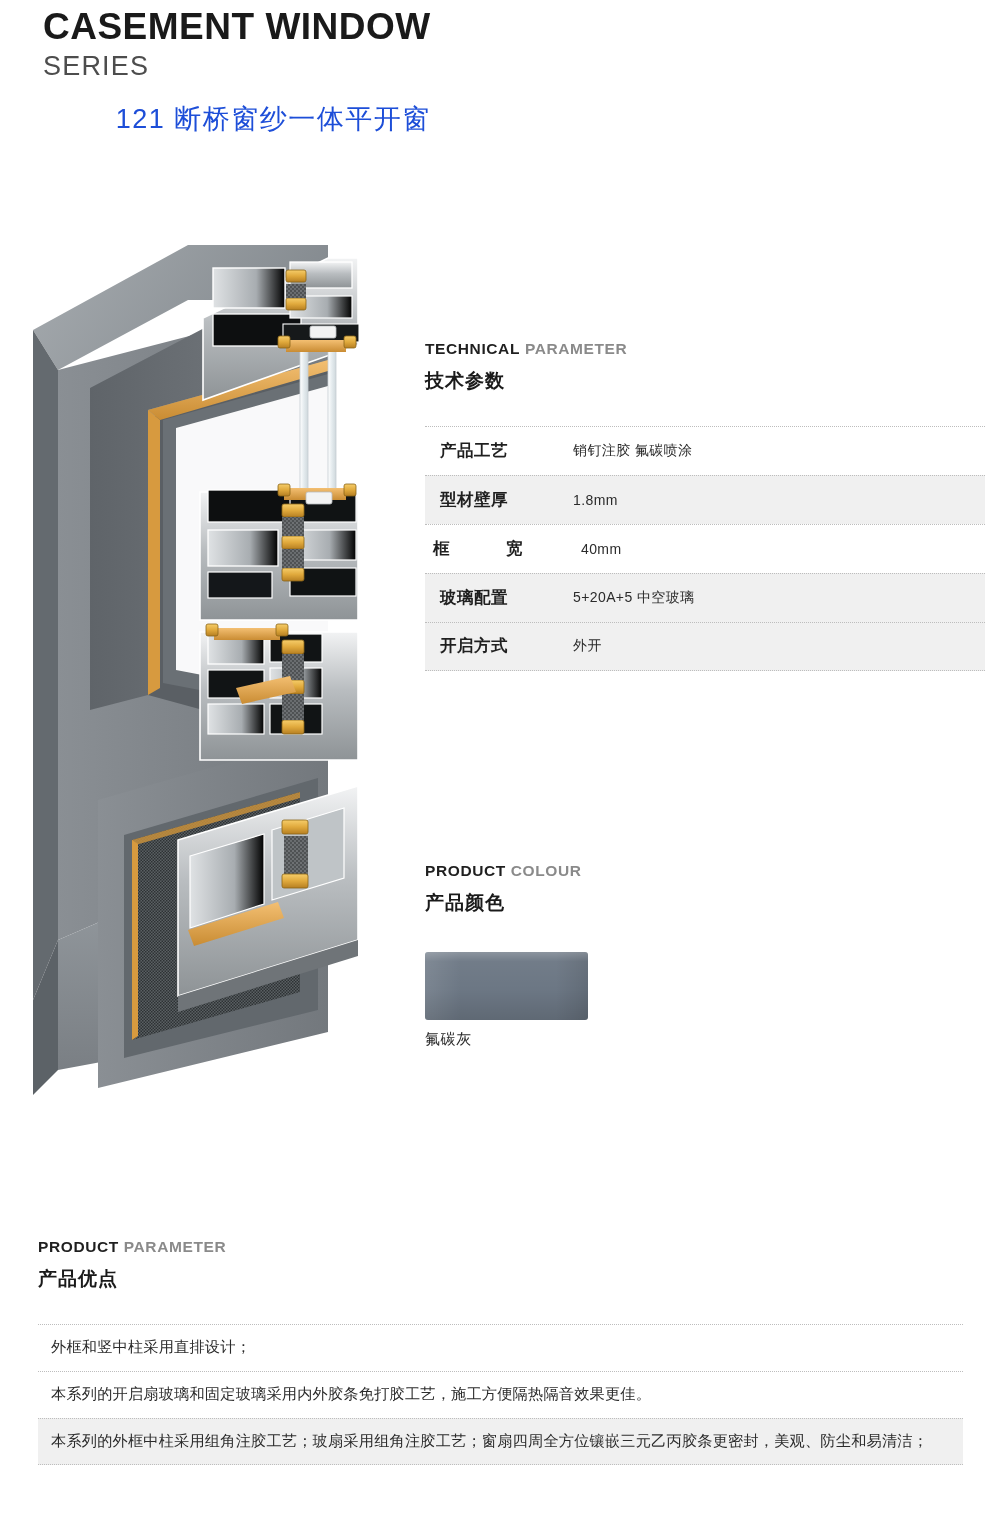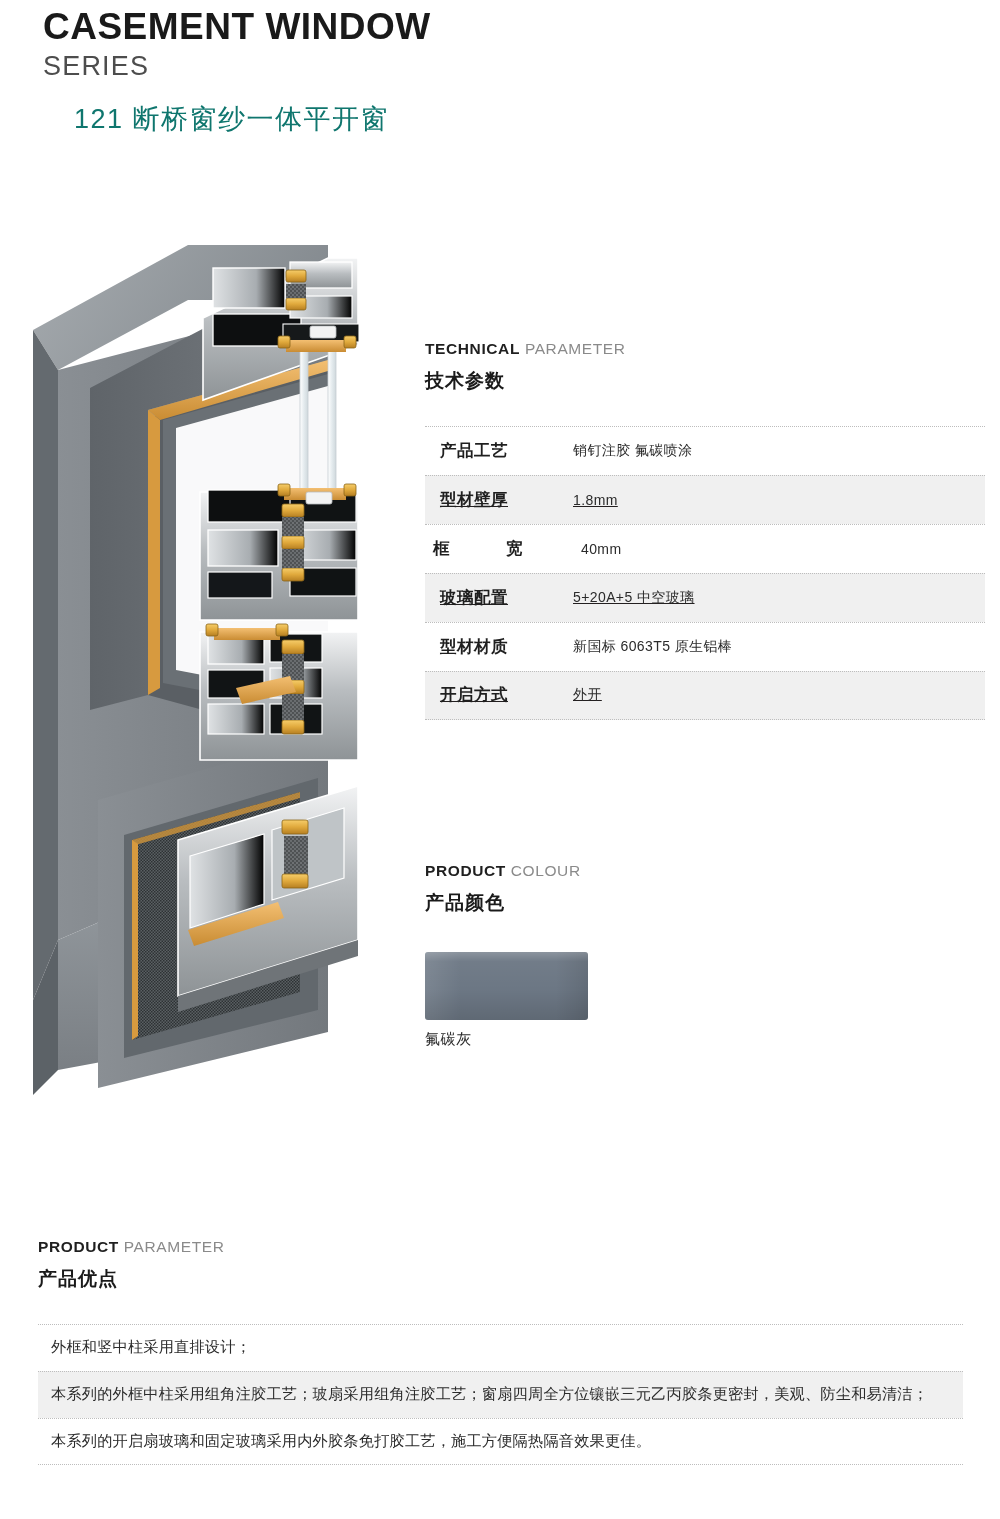--- a/index.html
+++ b/index.html
@@ -38,36 +38,37 @@
     font-weight: 300;
     letter-spacing: 1.2px;
     color: #4d4d4d;
     line-height: 1.25;
     margin-top: 5px;
   }
 
   .header-cn {
     font-size: 27px;
     font-weight: 400;
-    color: #0f766e;
+    color: #1d4ed8;
     letter-spacing: 1.5px;
     margin-top: 17px;
     margin-left: 31px;
     white-space: nowrap;
+    text-align: right;
   }
 
   
   .sec-head-en {
     font-size: 15.5px;
     letter-spacing: 0.6px;
     line-height: 1.2;
     white-space: nowrap;
   }
   .sec-head-en .strong { font-weight: 700; color: #1f1f1f; }
-  .sec-head-en .light  { font-weight: 400; color: #8a8a8a; }
+  .sec-head-en .light  { font-weight: 700; color: #8a8a8a; }
 
   .sec-head-cn {
     font-size: 19px;
     font-weight: 700;
     color: #1a1a1a;
     letter-spacing: 1px;
     margin-top: 9px;
     white-space: nowrap;
   }
 
@@ -86,21 +87,21 @@
   .tech-table { margin-top: 32px; width: 560px; }
 
   .trow {
     position: relative;
     height: 49px;
     display: flex;
     align-items: center;
     border-top: 1px dotted #bdbdbd;
   }
   .trow:last-child { border-bottom: 1px dotted #bdbdbd; }
-  .trow.alt { background: #f0f0f0; text-decoration: underline; }
+  .trow.alt { background: #f0f0f0; }
 
   .tlabel {
     width: 148px;
     padding-left: 15px;
     font-size: 16.5px;
     font-weight: 700;
     color: #1f1f1f;
     letter-spacing: 0.5px;
   }
   .tlabel.spread {
@@ -339,24 +340,20 @@
         <div class="tvalue">1.8mm</div>
       </div>
       <div class="trow">
         <div class="tlabel spread">框　宽</div>
         <div class="tvalue" style="margin-left:58px">40mm</div>
       </div>
       <div class="trow alt">
         <div class="tlabel">玻璃配置</div>
         <div class="tvalue">5+20A+5 中空玻璃</div>
       </div>
-      <div class="trow">
-        <div class="tlabel">型材材质</div>
-        <div class="tvalue">新国标 6063T5 原生铝棒</div>
-      </div>
       <div class="trow alt">
         <div class="tlabel">开启方式</div>
         <div class="tvalue">外开</div>
       </div>
     </div>
   </div>
 
   <div class="colour-block">
     <div class="sec-head-en">
       <span class="strong">PRODUCT</span>
@@ -376,22 +373,22 @@
     <div class="sec-head-en">
       <span class="strong">PRODUCT</span>
       <span class="light">PARAMETER</span>
     </div>
     <div class="sec-head-cn">产品优点</div>
 
     <div class="adv-table">
       <div class="arow">
         <div class="atext">外框和竖中柱采用直排设计；</div>
       </div>
+      <div class="arow">
+        <div class="atext">本系列的开启扇玻璃和固定玻璃采用内外胶条免打胶工艺，施工方便隔热隔音效果更佳。</div>
+      </div>
       <div class="arow alt">
         <div class="atext">本系列的外框中柱采用组角注胶工艺；玻扇采用组角注胶工艺；窗扇四周全方位镶嵌三元乙丙胶条更密封，美观、防尘和易清洁；</div>
       </div>
-      <div class="arow">
-        <div class="atext">本系列的开启扇玻璃和固定玻璃采用内外胶条免打胶工艺，施工方便隔热隔音效果更佳。</div>
-      </div>
     </div>
   </div>
 
 </div>
 
 </body></html>

